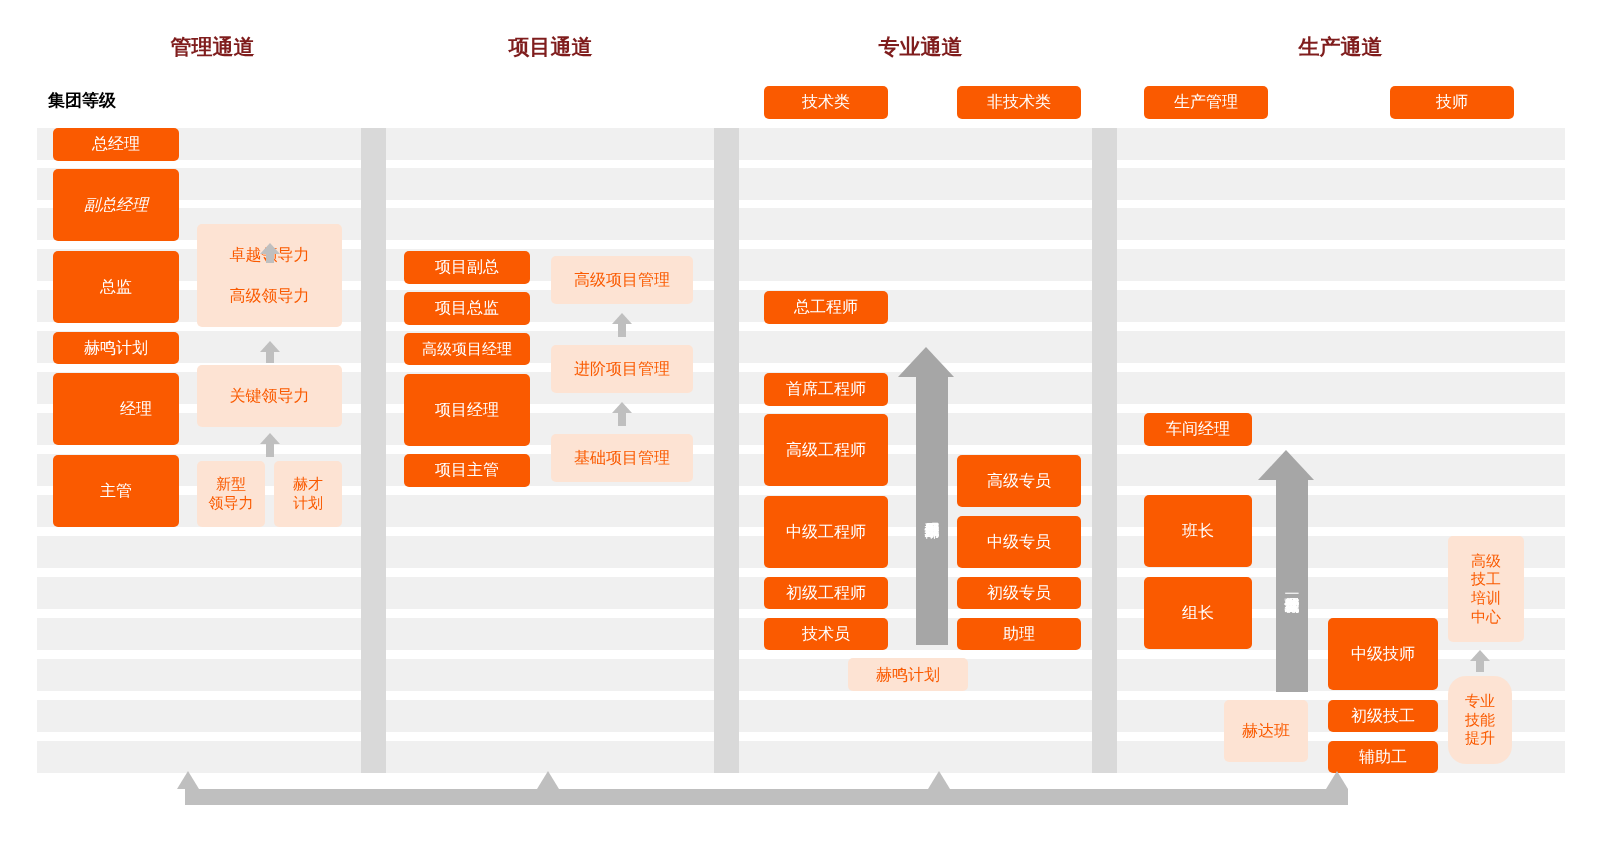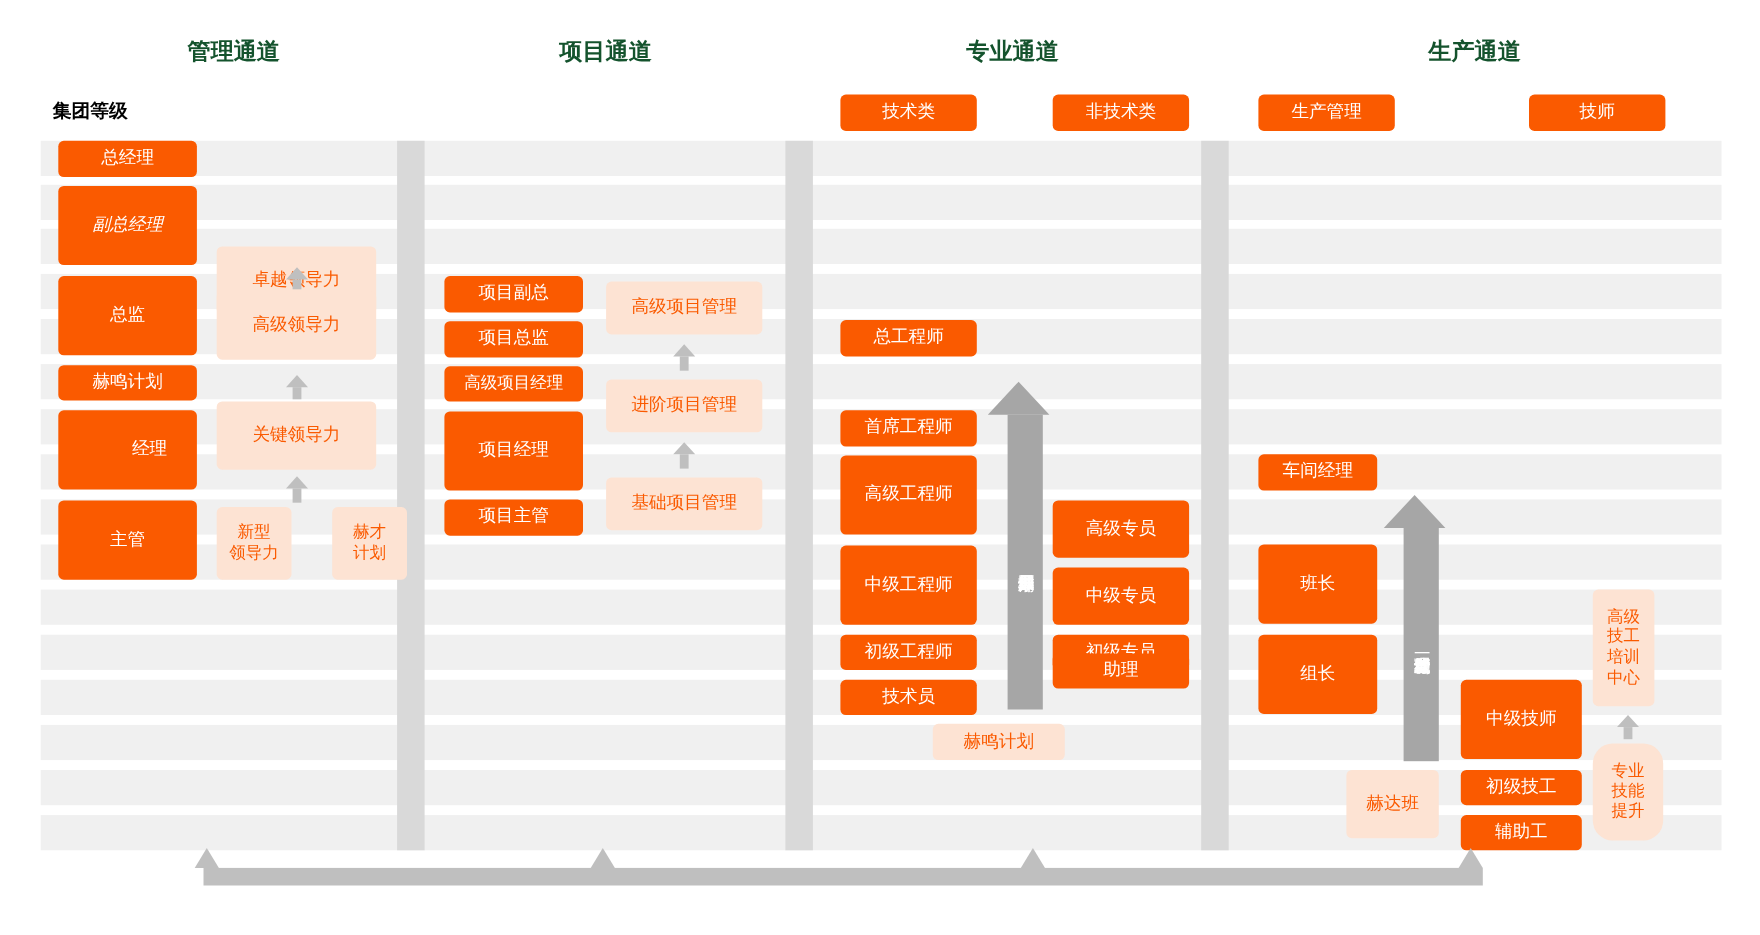--- a/index.html
+++ b/index.html
@@ -8,21 +8,21 @@
     background:#ffffff;
     font-family:"Liberation Sans","DejaVu Sans",sans-serif;
     position:relative;
     overflow:hidden;
   }
   .canvas{position:absolute;left:0;top:0;width:1600px;height:850px;}
   .abs{position:absolute;box-sizing:border-box;}
 
   
   .col-title{
-    font-size:21px;font-weight:bold;color:#14532d;
+    font-size:21px;font-weight:bold;color:#7f1d1d;
     text-align:center;white-space:nowrap;
   }
   
   .group-label{font-size:17px;font-weight:bold;color:#000;white-space:nowrap;}
 
   
   .chip{
     background:#fa5a00;color:#ffffff;border-radius:5px;
     display:flex;align-items:center;justify-content:center;
     text-align:center;font-size:16px;line-height:1.15;
@@ -104,21 +104,21 @@
   <div class="abs chip" style="left:53px;top:251px;width:126px;height:72px;">总监</div>
   <div class="abs chip" style="left:53px;top:332px;width:126px;height:32px;">赫鸣计划</div>
   <div class="abs chip" style="left:53px;top:373px;width:126px;height:72px;padding-left:40px;">经理</div>
   <div class="abs chip" style="left:53px;top:455px;width:126px;height:72px;">主管</div>
 
   <div class="abs lchip" style="left:197px;top:177px;width:145px;height:62px;margin-top:47px;">卓越领导力</div>
   <div class="abs lchip" style="left:197px;top:265px;width:145px;height:62px;">高级领导力</div>
   <div class="abs lchip" style="left:197px;top:365px;width:145px;height:62px;">关键领导力</div>
   <div class="abs lchip small" style="left:197px;top:461px;width:68px;height:66px;">新型
 领导力</div>
-  <div class="abs lchip small" style="left:274px;top:461px;width:68px;height:66px;margin-left:28px;">赫才
+  <div class="abs lchip small" style="left:274px;top:461px;width:68px;height:66px;">赫才
 计划</div>
 
   <div class="abs" style="left:260px;top:243px;width:20px;height:20px;">
     <div class="uparrow"></div>
       <div class="uparrow-stem" style="height:9px;margin-left:6px;"></div>
   </div>
   <div class="abs" style="left:260px;top:341px;width:20px;height:22px;">
     <div class="uparrow"></div>
       <div class="uparrow-stem" style="height:11px;margin-left:6px;"></div>
   </div>
@@ -149,21 +149,21 @@
   <div class="abs chip" style="left:764px;top:291px;width:124px;height:33px;">总工程师</div>
   <div class="abs chip" style="left:764px;top:373px;width:124px;height:33px;">首席工程师</div>
   <div class="abs chip" style="left:764px;top:414px;width:124px;height:72px;text-align:right;">高级工程师</div>
   <div class="abs chip" style="left:764px;top:496px;width:124px;height:72px;">中级工程师</div>
   <div class="abs chip" style="left:764px;top:577px;width:124px;height:32px;">初级工程师</div>
   <div class="abs chip" style="left:764px;top:618px;width:124px;height:32px;">技术员</div>
 
   <div class="abs chip" style="left:957px;top:455px;width:124px;height:52px;">高级专员</div>
   <div class="abs chip" style="left:957px;top:516px;width:124px;height:52px;">中级专员</div>
   <div class="abs chip" style="left:957px;top:577px;width:124px;height:32px;">初级专员</div>
-  <div class="abs chip" style="left:957px;top:594px;width:124px;height:32px;">助理</div>
+  <div class="abs chip" style="left:957px;top:618px;width:124px;height:32px;">助理</div>
 
   <div class="abs vArrowWrap" style="left:898px;top:347px;width:56px;height:298px;">
     <div class="vArrow-head" style="border-left:28px solid transparent;border-right:28px solid transparent;border-bottom:30px solid #a6a6a6;"></div>
     <div class="vArrow-body" style="width:32px;height:268px;margin-left:12px;display:flex;align-items:center;justify-content:center;">
       <div class="vtext" style="height:260px;">工程师发展计划俱乐部</div>
     </div>
   </div>
 
   <div class="abs lchip" style="left:848px;top:658px;width:120px;height:33px;">赫鸣计划</div>
 
@@ -177,21 +177,21 @@
       <div class="vtext" style="height:206px;">一线管理发展计划训练营</div>
     </div>
   </div>
 
   <div class="abs lchip" style="left:1224px;top:700px;width:84px;height:62px;">赫达班</div>
 
   <div class="abs chip" style="left:1328px;top:618px;width:110px;height:72px;">中级技师</div>
   <div class="abs chip" style="left:1328px;top:700px;width:110px;height:32px;">初级技工</div>
   <div class="abs chip" style="left:1328px;top:741px;width:110px;height:32px;">辅助工</div>
 
-  <div class="abs lchip small" style="left:1448px;top:536px;width:56px;height:106px;">高级
+  <div class="abs lchip small" style="left:1448px;top:536px;width:76px;height:106px;">高级
 技工
 培训
 中心</div>
   <div class="abs lchip small" style="left:1448px;top:676px;width:64px;height:88px;border-radius:18px;">专业
 技能
 提升</div>
 
   <div class="abs" style="left:1470px;top:650px;width:20px;height:22px;">
     <div class="uparrow"></div>
       <div class="uparrow-stem" style="height:11px;margin-left:6px;"></div>

